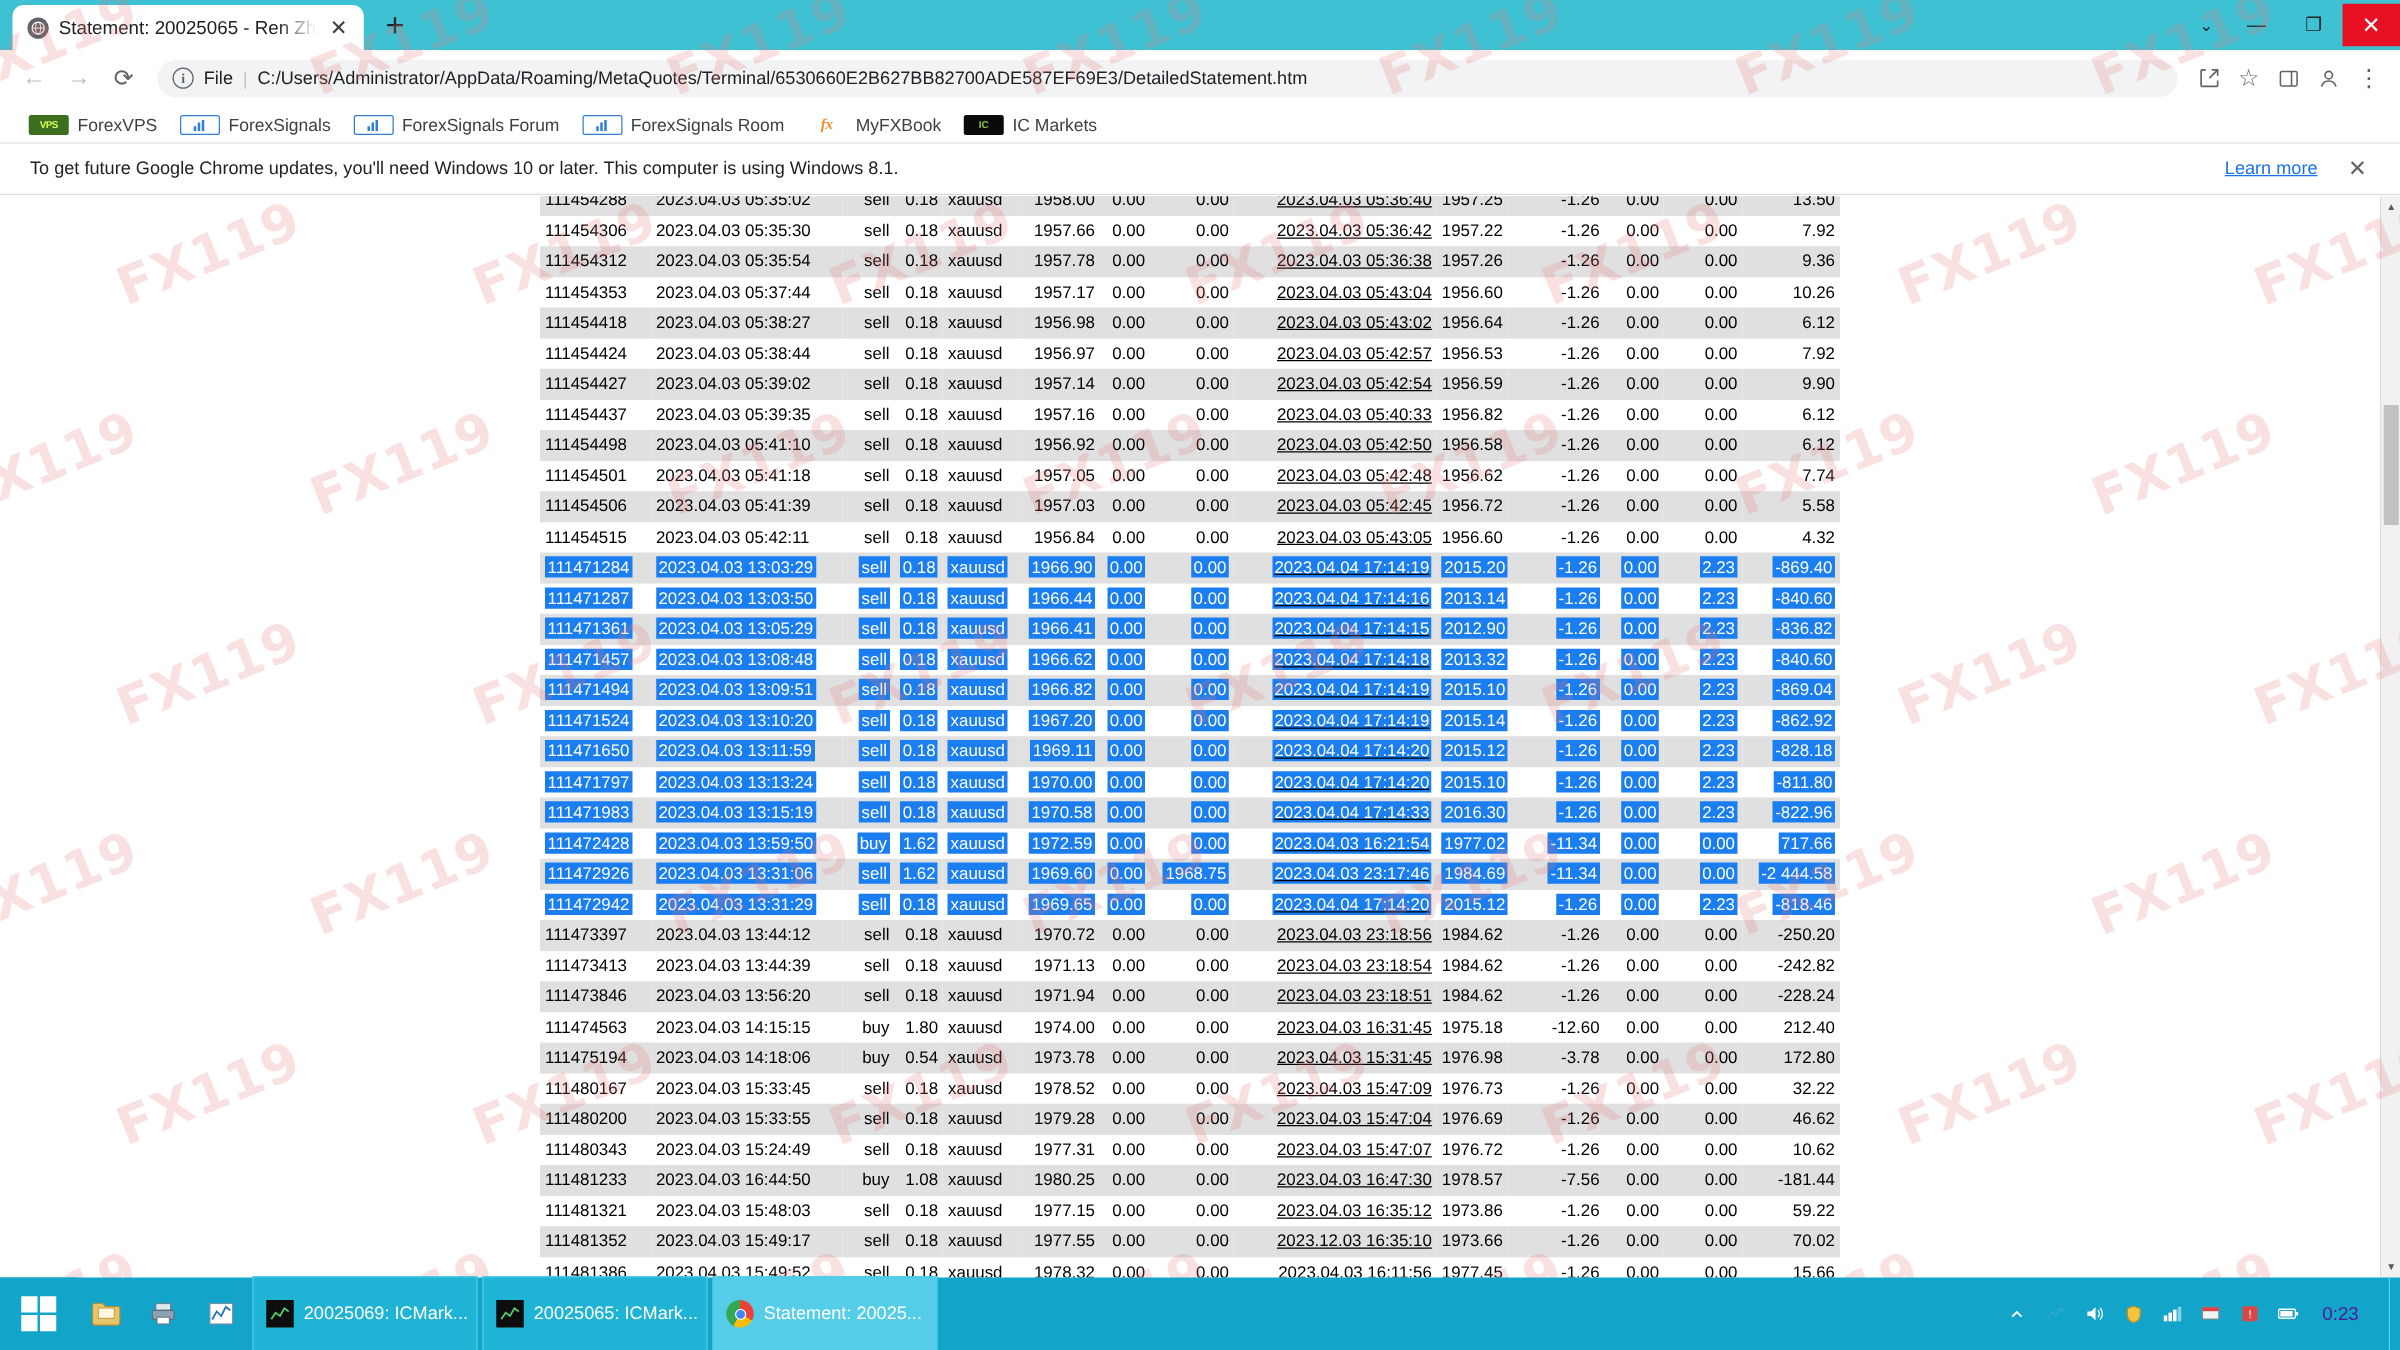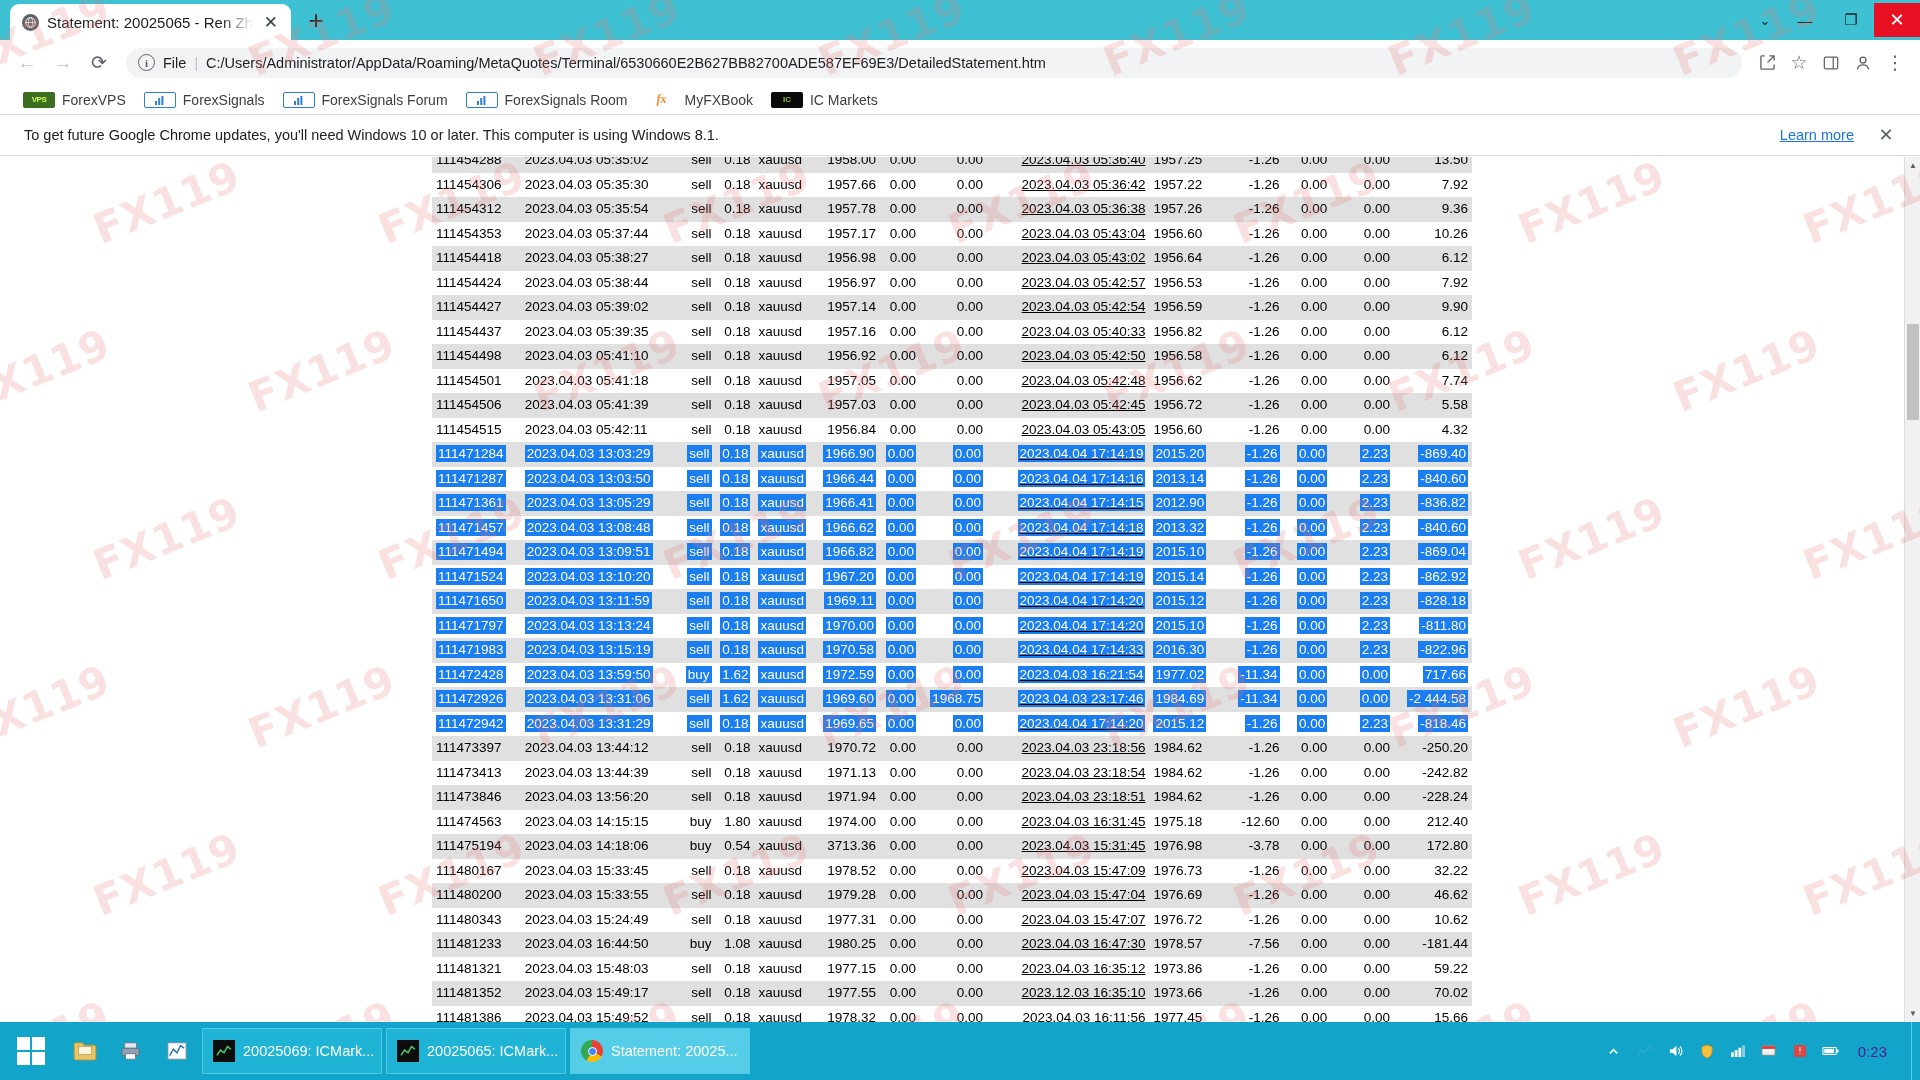--- a/index.html
+++ b/index.html
@@ -227,21 +227,21 @@
     display:flex;align-items:center;justify-content:center;
     background:#13a4c9;
   }
   .winlogo { display:grid; grid-template-columns:13px 13px; grid-template-rows:13px 13px; gap:2.5px;}
   .winlogo i { background:#fff; display:block; }
   .tb-quick {
     width:46px;height:58px;
     display:flex;align-items:center;justify-content:center;
   }
   .tb-task {
-    height:46px; width:180px; margin:0 2px;
+    height:60px; width:180px; margin:0 2px;
     background:#1fb3d6; border:1px solid #4fcbe5;
     display:flex;align-items:center;gap:8px;
     padding:0 10px;
     color:#ffffff; font-size:14.5px;
     white-space:nowrap; overflow:hidden;
   }
   .tb-task.active { background:#55cde8; }
   .tb-task-ico { width:22px;height:22px;flex:0 0 auto; display:flex;align-items:center;justify-content:center;}
   .mt4-ico { width:22px;height:22px;background:#0d0d0d; display:flex;align-items:center;justify-content:center; }
   .chrome-ico { width:22px;height:22px;border-radius:50%; background:
@@ -820,21 +820,21 @@
             <td class="c-taxes"><span>0.00</span></td>
             <td class="c-swap"><span>0.00</span></td>
             <td class="c-profit"><span>212.40</span></td>
           </tr>
           <tr class="alt">
             <td class="c-ticket"><span>111475194</span></td>
             <td class="c-opentime"><span>2023.04.03 14:18:06</span></td>
             <td class="c-type"><span>buy</span></td>
             <td class="c-size"><span>0.54</span></td>
             <td class="c-item"><span>xauusd</span></td>
-            <td class="c-price"><span>3713.36</span></td>
+            <td class="c-price"><span>1973.78</span></td>
             <td class="c-sl"><span>0.00</span></td>
             <td class="c-tp"><span>0.00</span></td>
             <td class="c-closetime"><span>2023.04.03 15:31:45</span></td>
             <td class="c-closepr"><span>1976.98</span></td>
             <td class="c-comm"><span>-3.78</span></td>
             <td class="c-taxes"><span>0.00</span></td>
             <td class="c-swap"><span>0.00</span></td>
             <td class="c-profit"><span>172.80</span></td>
           </tr>
           <tr class="norm">

